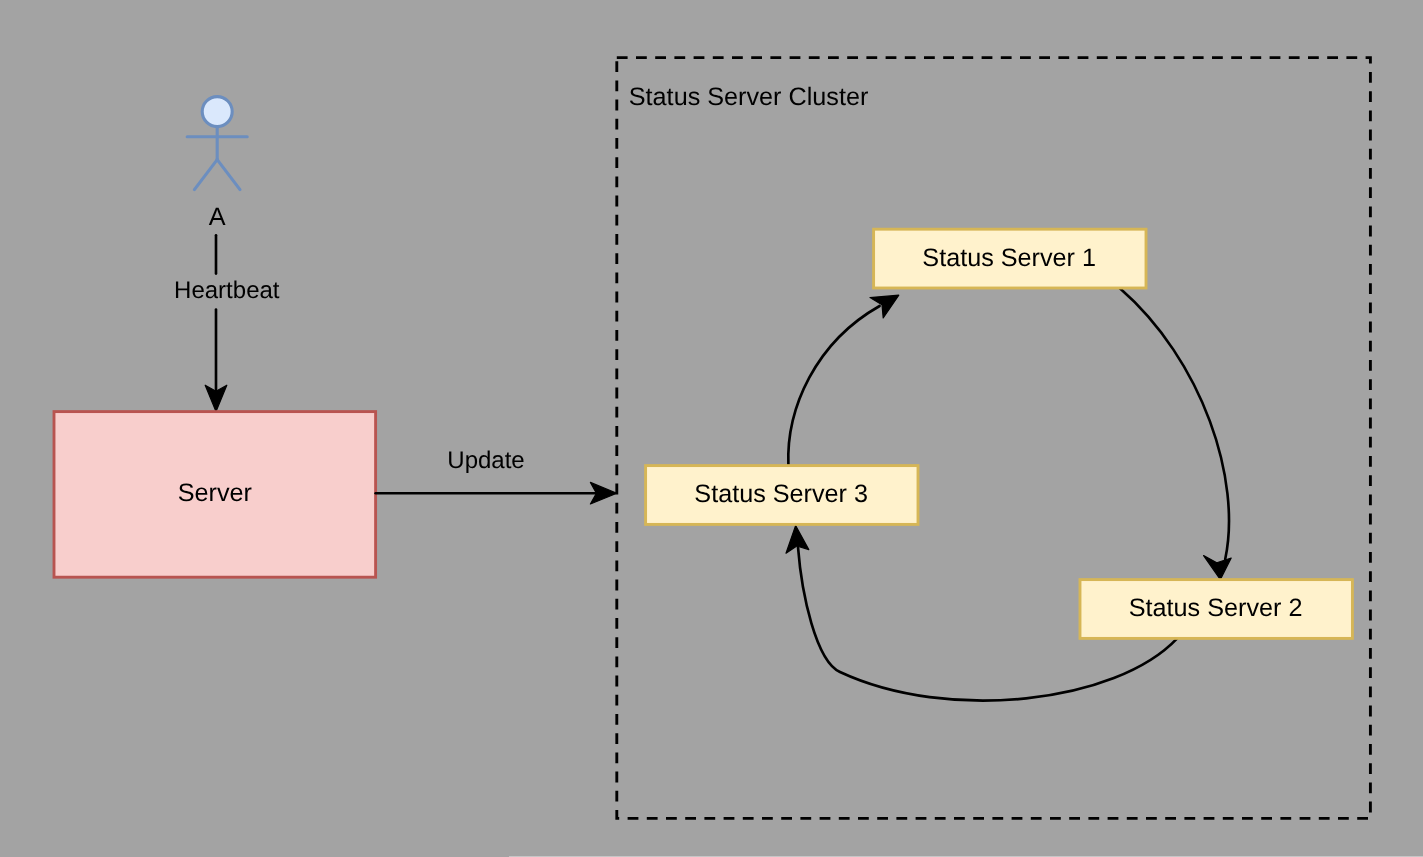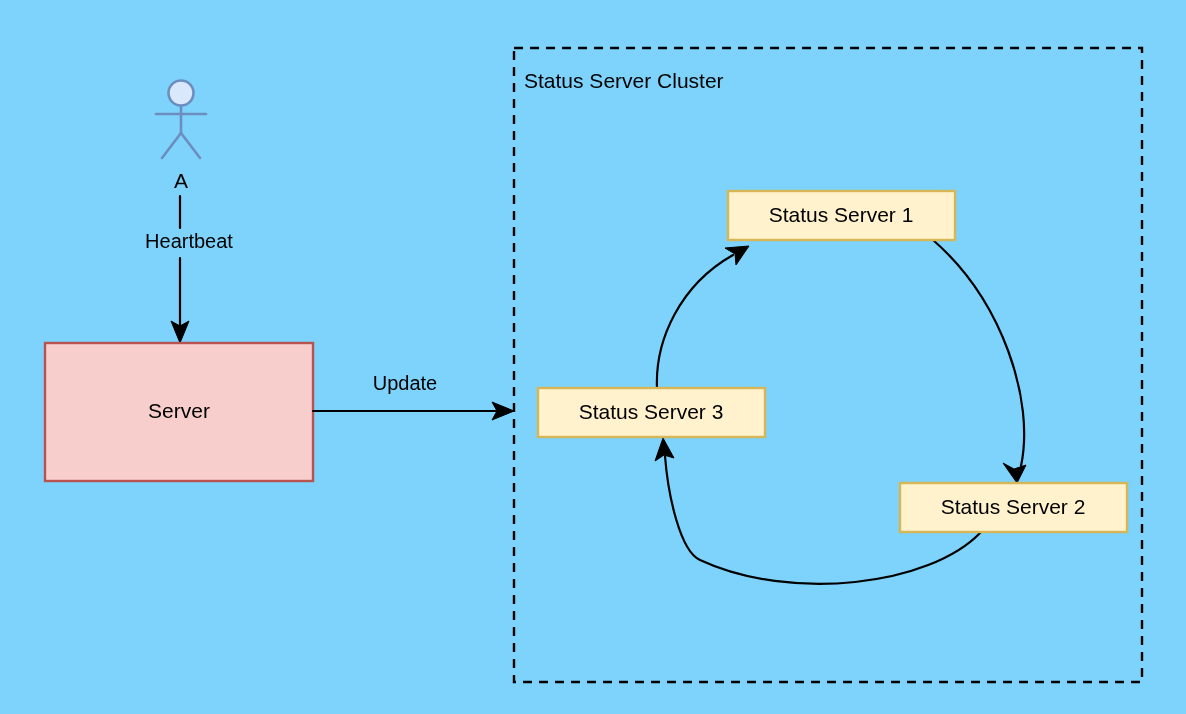--- a/index.html
+++ b/index.html
@@ -4,21 +4,21 @@
 <style>
   html, body {
     margin: 0;
     padding: 0;
     background: #ffffff;
   }
   #canvas {
     position: relative;
     width: 1186px;
     height: 714px;
-    background: #7dd3fc;
+    background: #a3a3a3;
     font-family: "Liberation Sans", sans-serif;
     overflow: hidden;
   }
   #diagram-svg {
     position: absolute;
     top: 0;
     left: 0;
     width: 1186px;
     height: 714px;
   }

